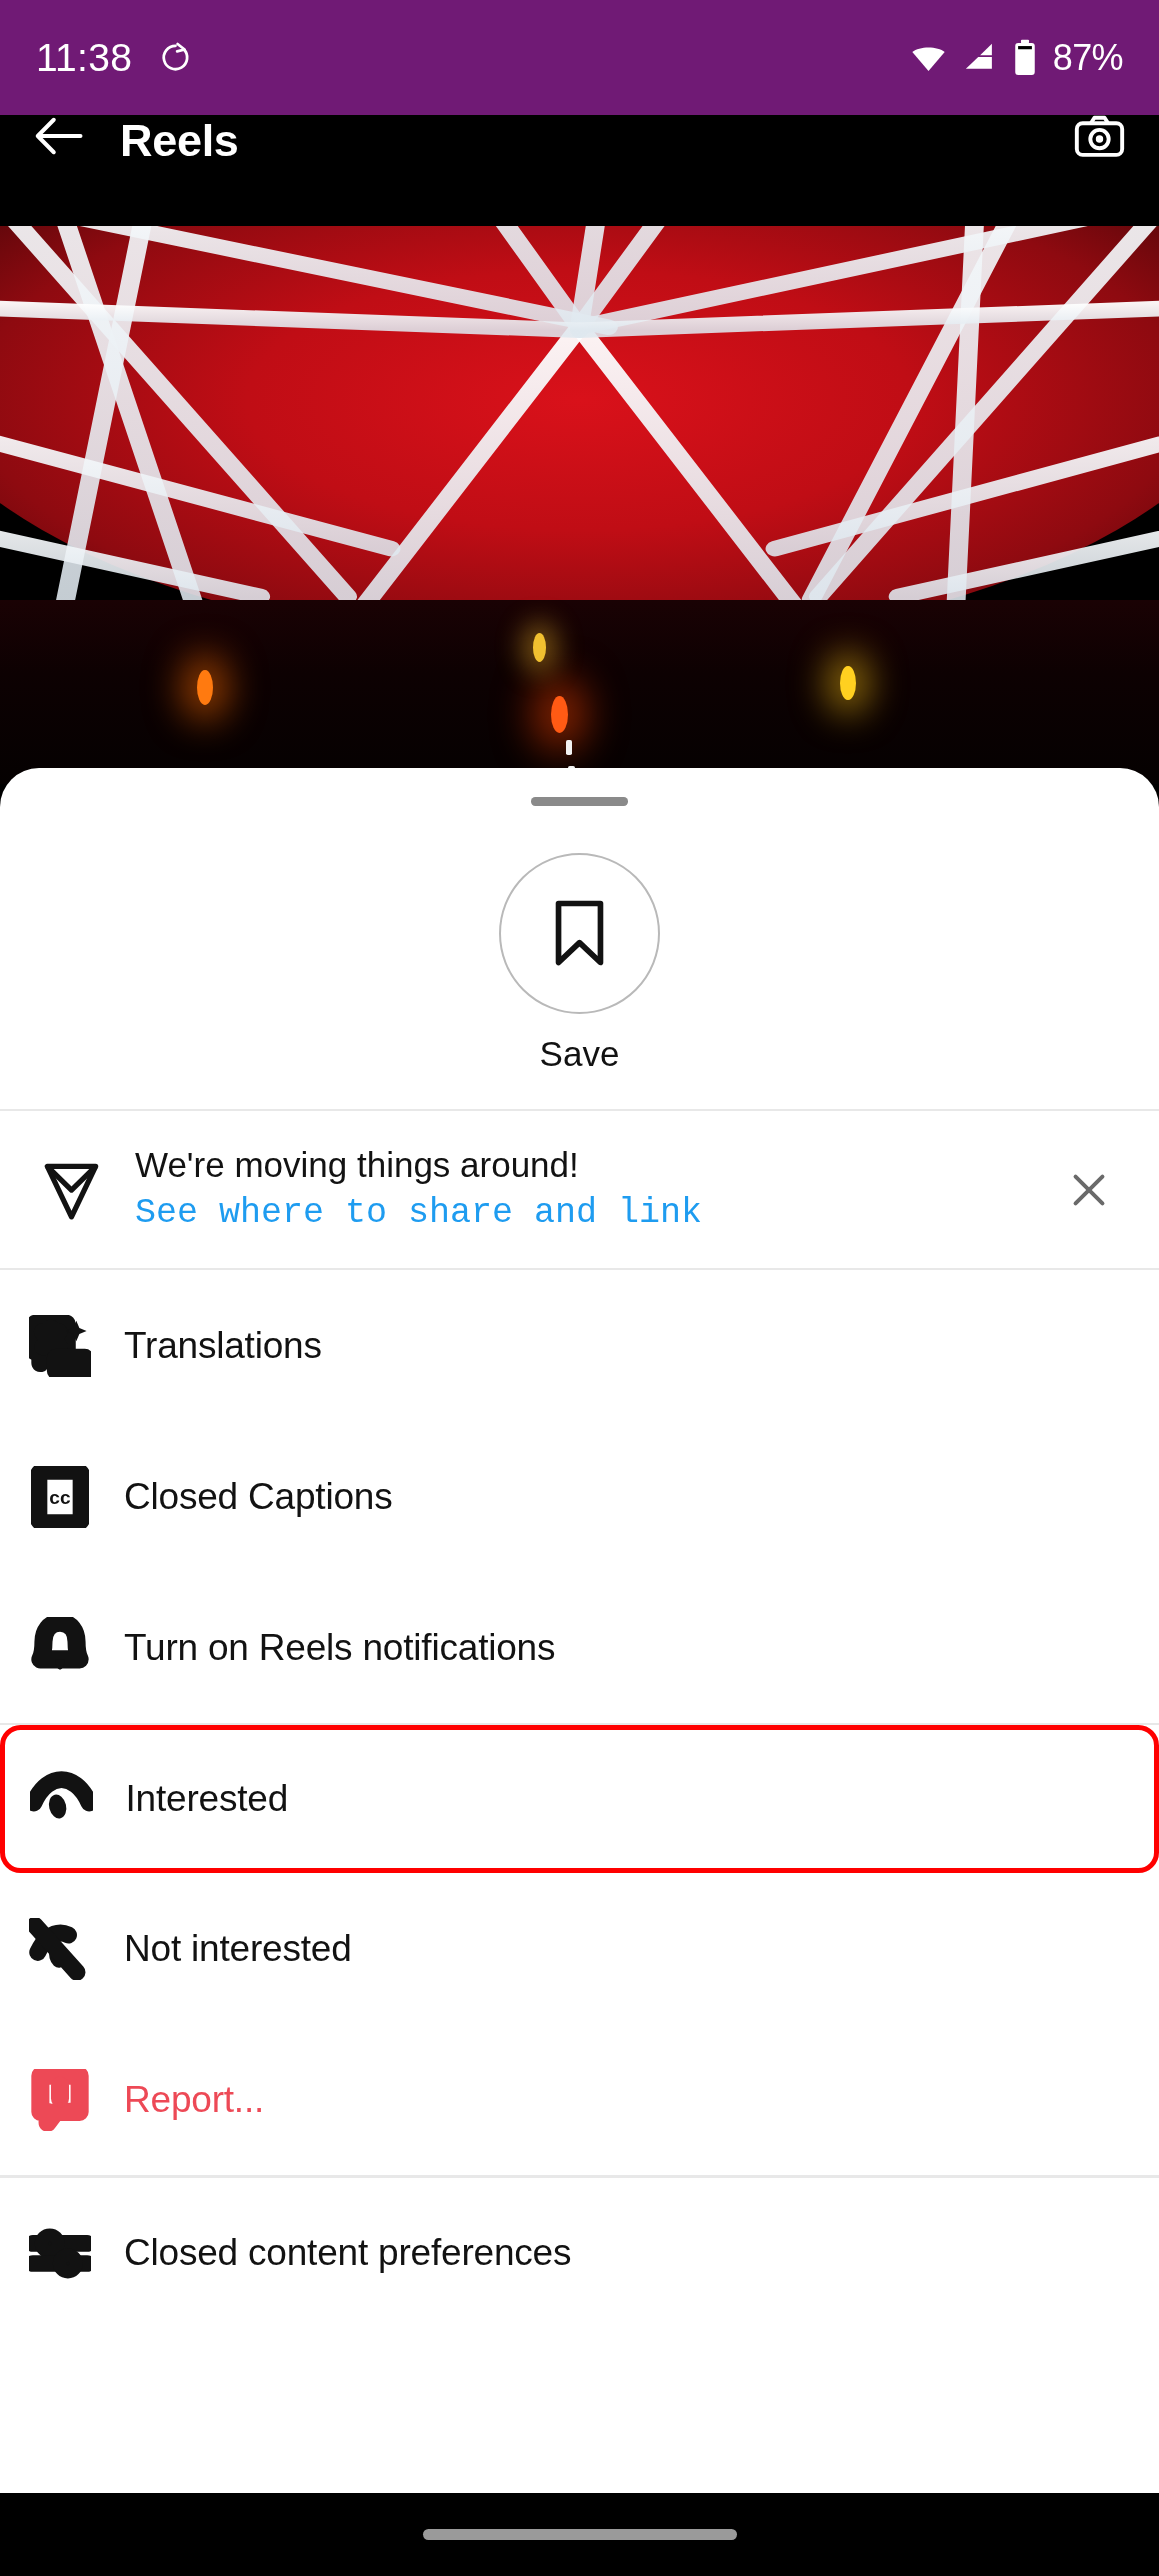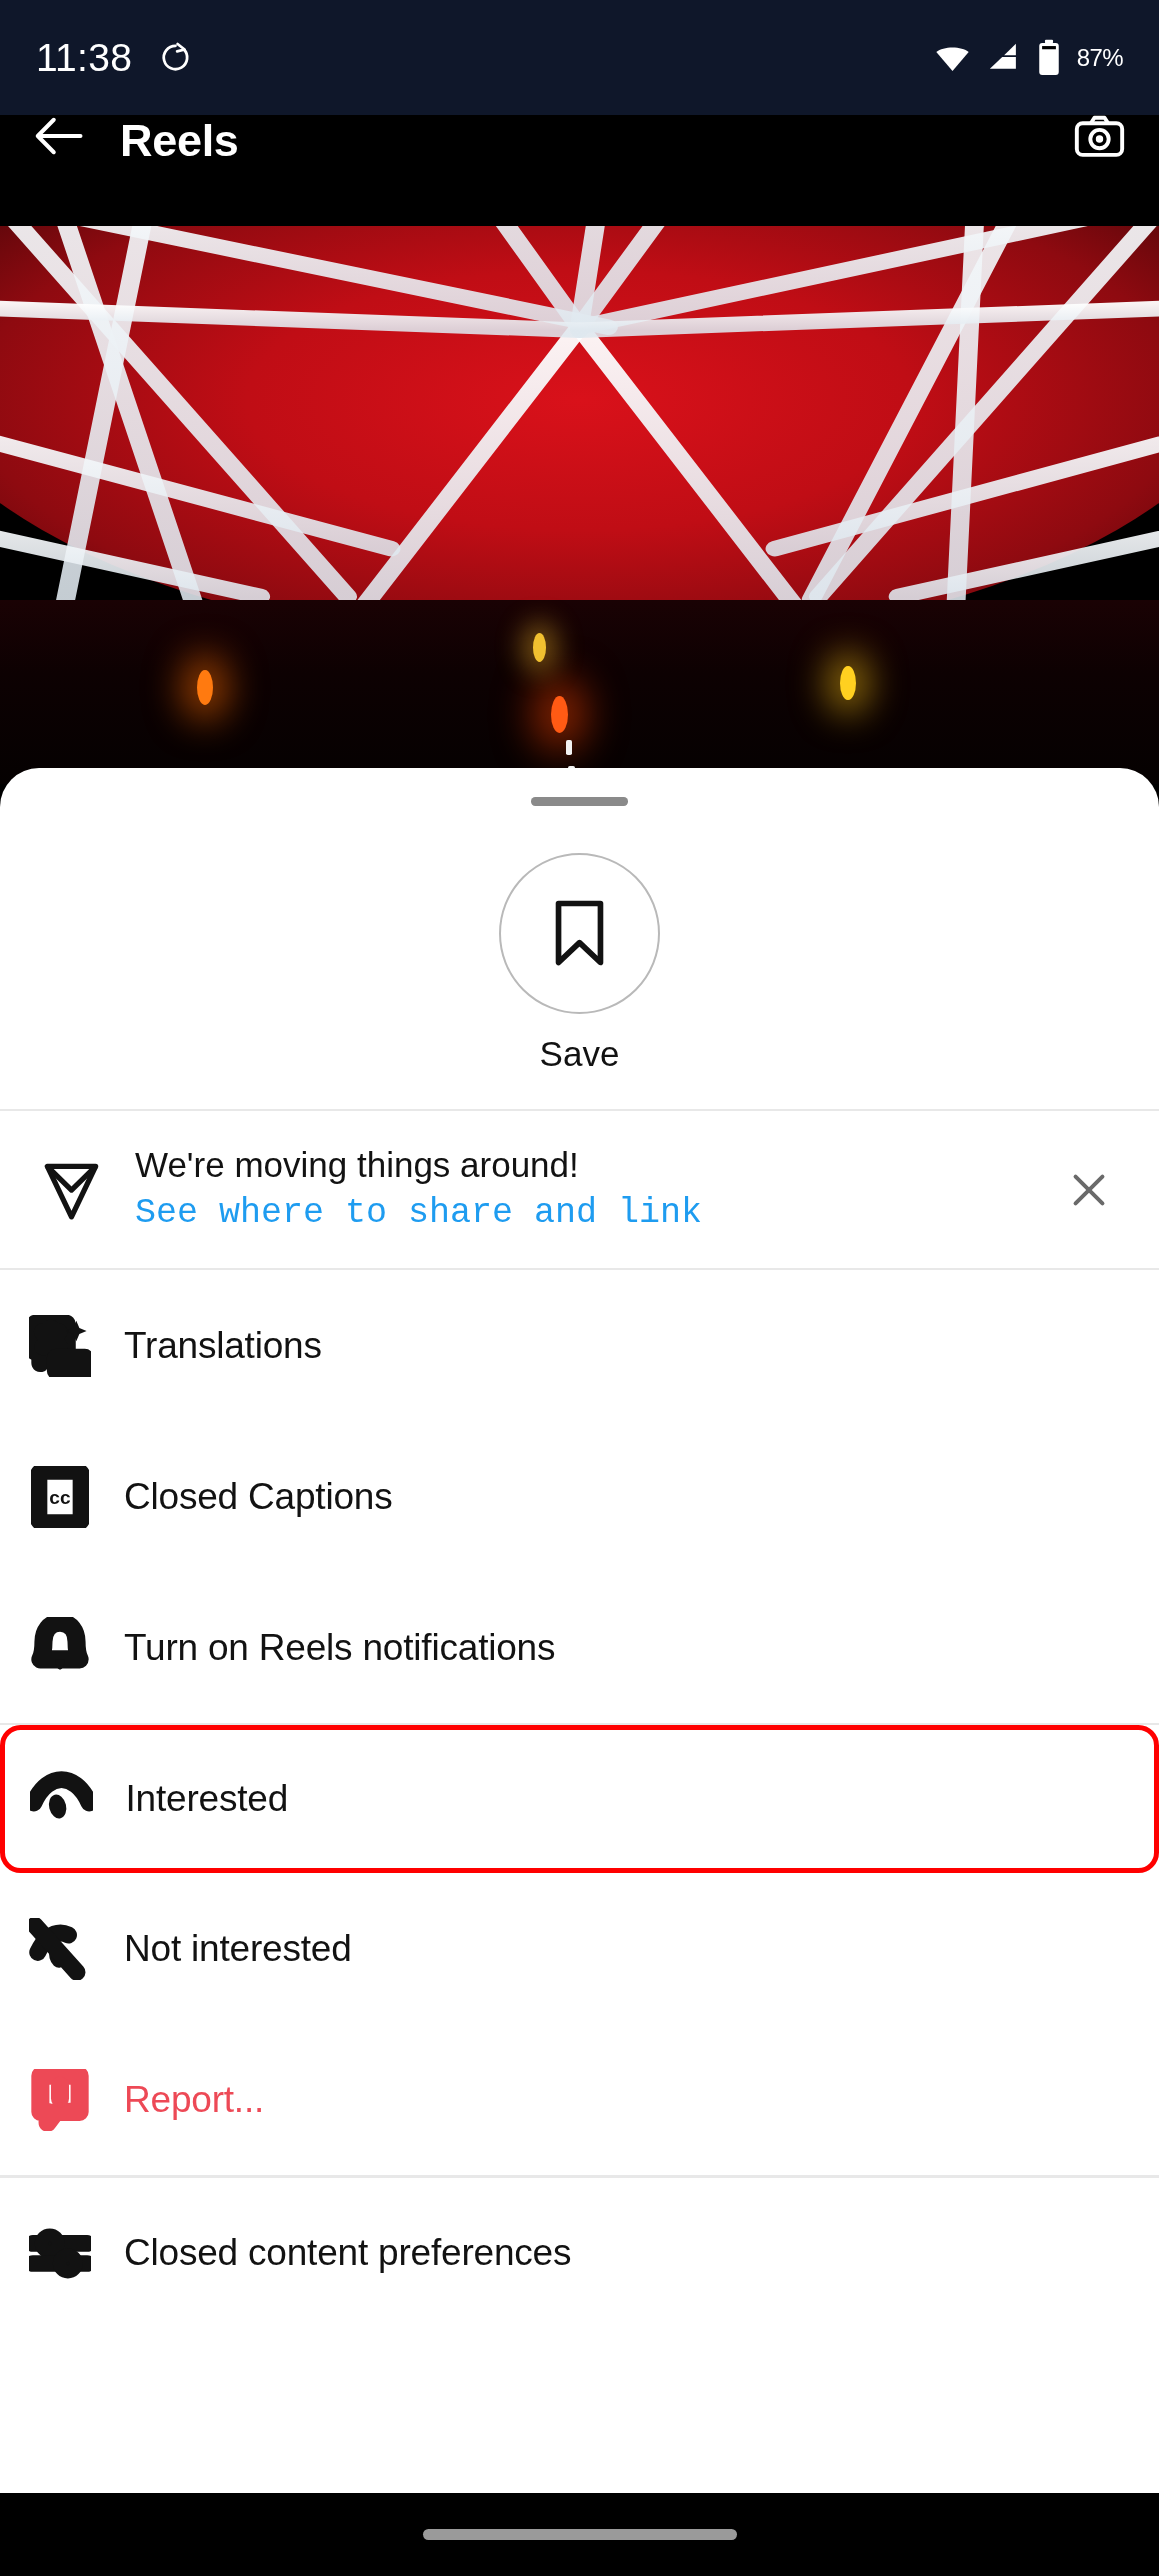--- a/index.html
+++ b/index.html
@@ -7,27 +7,27 @@
     width:1159px; height:2576px;
     background:#000;
     font-family:"Liberation Sans", sans-serif;
     overflow:hidden;
   }
   .phone { position:relative; width:1159px; height:2576px; background:#000; }
 
   
   .statusbar {
     position:absolute; top:0; left:0; width:1159px; height:115px;
-    background:#0f172a; display:flex; align-items:center;
+    background:#701a75; display:flex; align-items:center;
     padding:0 36px; color:#fff;
   }
   .status-left { display:flex; align-items:center; gap:26.6px; }
   .status-time { font-size:39px; font-weight:400; letter-spacing:0.3px; color:#fff; }
   .status-right { margin-left:auto; display:flex; align-items:center; gap:15.7px; }
-  .battery-pct { font-size:24px; color:#fff; letter-spacing:-0.6px; }
+  .battery-pct { font-size:36px; color:#fff; letter-spacing:-0.6px; }
 
   
   .appbar {
     position:absolute; top:115px; left:0; width:1159px; height:112px;
     display:flex; align-items:flex-start; padding:0 34px; z-index:5;
   }
   .appbar-title {
     color:#fff; font-size:45px; font-weight:700; margin-left:35px;
     letter-spacing:-0.3px;
   }

